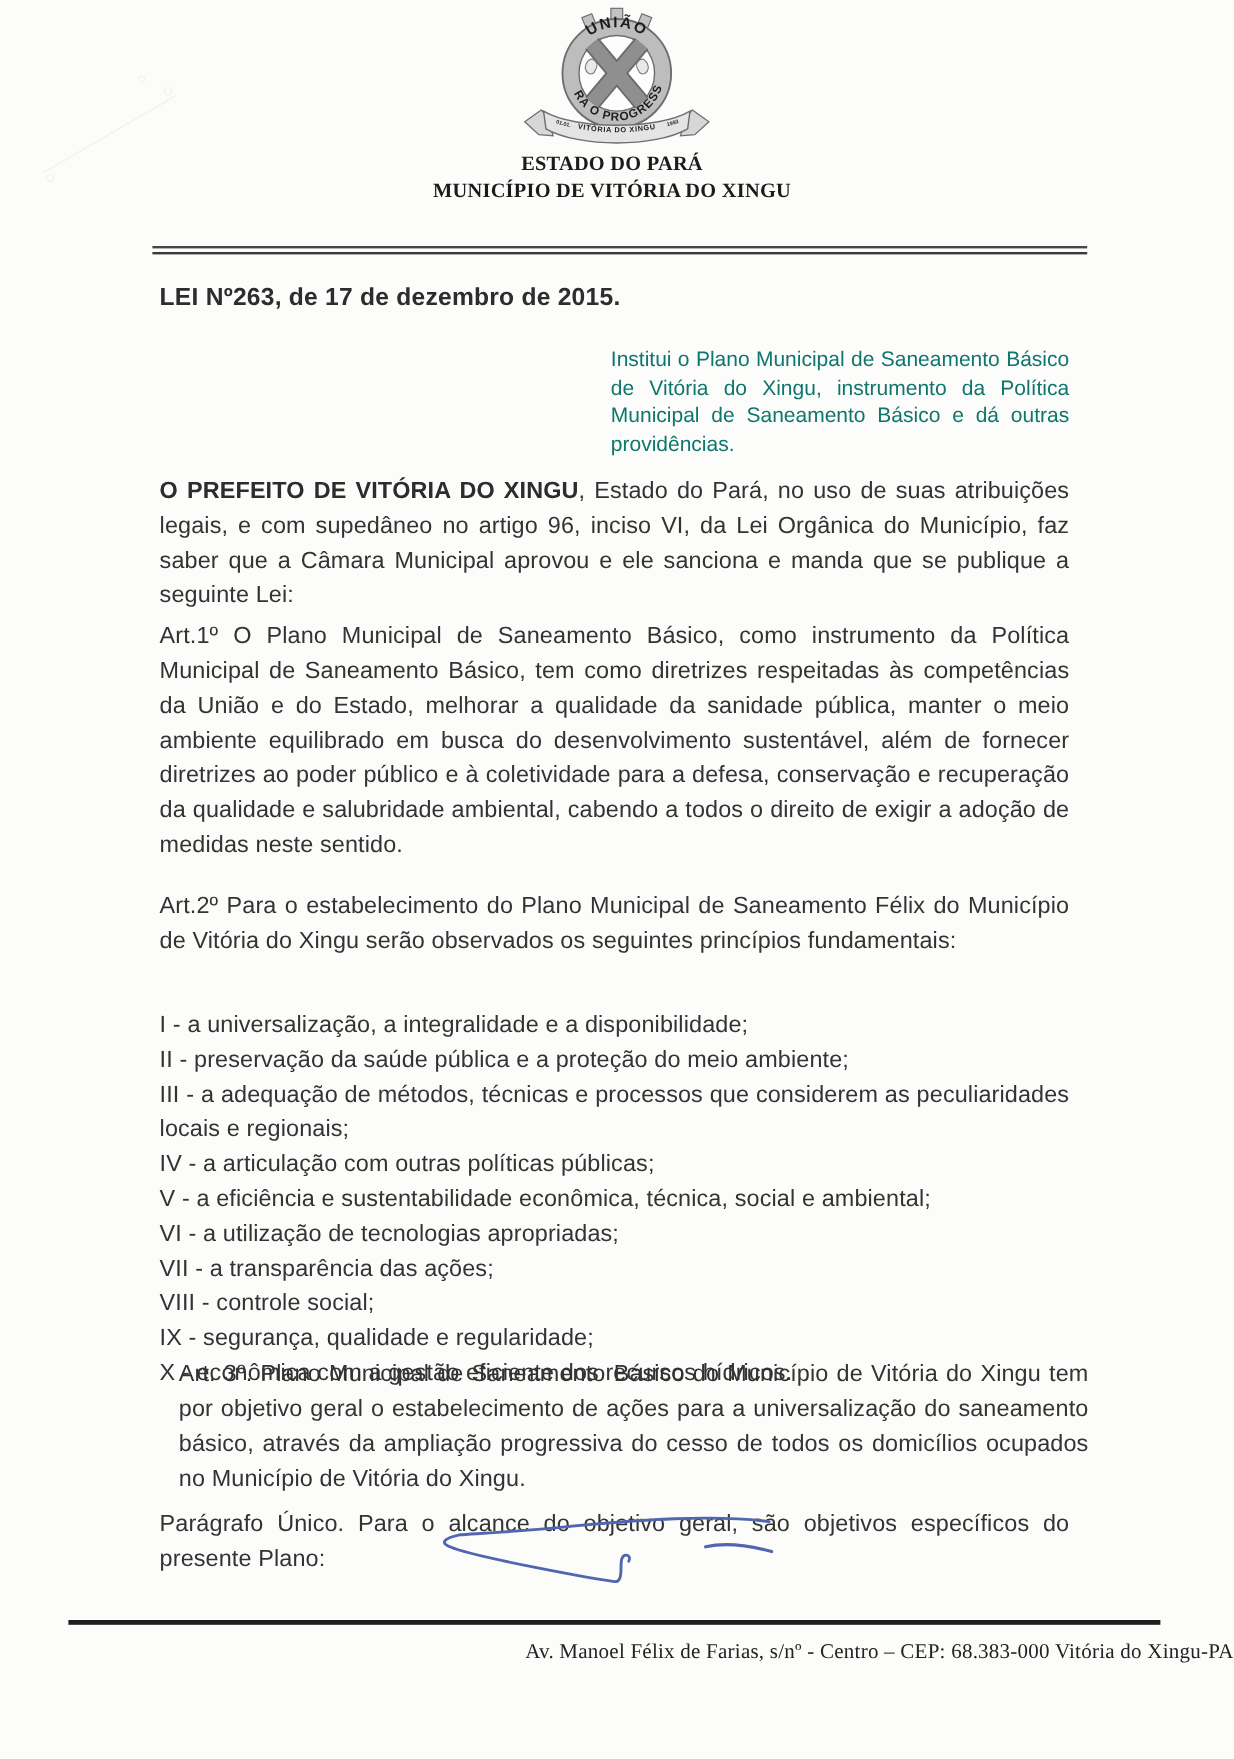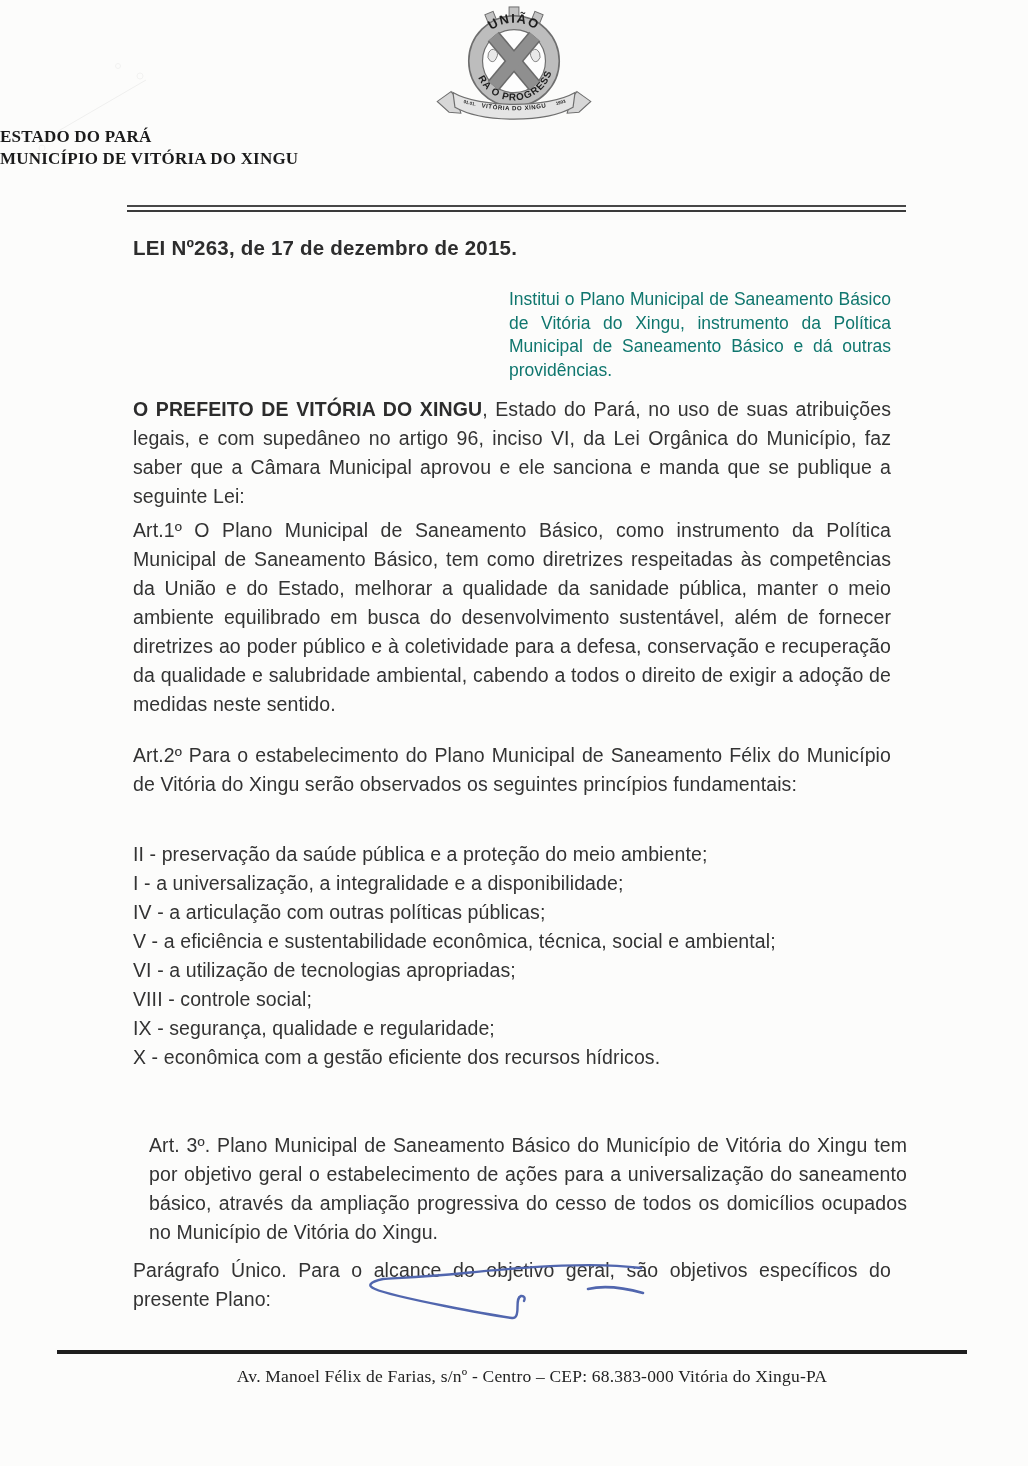--- a/index.html
+++ b/index.html
@@ -7,21 +7,21 @@
   .page {
     position:relative; width:1028px; height:1466px;
     background:#fcfcfb; overflow:hidden;
     font-family:"Liberation Sans", sans-serif;
   }
 
   
   .crest { position:absolute; top:4px; left:50%; transform:translateX(-50%); }
   .gov-header {
     position:absolute; top:126px; left:0; right:8px;
-    text-align:left;
+    text-align:center;
     font-family:"Liberation Serif", serif;
     font-weight:700; font-size:17px; line-height:21.5px;
     color:#1b1b1b; letter-spacing:0.2px;
   }
   .rule-double {
     position:absolute; top:205px; left:127px; width:779px; height:3px;
     border-top:2px solid #474747; border-bottom:2px solid #3a3a3a;
   }
 
   
@@ -48,21 +48,21 @@
 
   .pen { position:absolute; left:360px; top:1255px; }
 
   
   .footer-rule {
     position:absolute; top:1350px; left:57px; width:910px; height:4px;
     background:#1e1e1e;
   }
   .footer-text {
     position:absolute; top:1366px; left:0; right:0;
-    text-align:center;
+    text-align:right;
     font-family:"Liberation Serif", serif;
     font-size:17.5px; color:#222; letter-spacing:0.2px;padding-left:36px;
   }
 
   
   .artifact { position:absolute; left:28px; top:58px; opacity:0.13; }
 </style>
 </head>
 <body>
 
@@ -133,25 +133,27 @@
 
   <div class="ementa">Institui o Plano Municipal de Saneamento Básico de Vitória do Xingu, instrumento da Política Municipal de Saneamento Básico e dá outras providências.</div>
 
   <div class="body-text preamble"><span class="b">O PREFEITO DE VITÓRIA DO XINGU</span><span>, Estado do Pará, no uso de suas atribuições legais, e com supedâneo no artigo 96, inciso VI, da Lei Orgânica do Município, faz saber que a Câmara Municipal aprovou e ele sanciona e manda que se publique a seguinte Lei:</span></div>
 
   <div class="body-text art1">Art.1º O Plano Municipal de Saneamento Básico, como instrumento da Política Municipal de Saneamento Básico, tem como diretrizes respeitadas às competências da União e do Estado, melhorar a qualidade da sanidade pública, manter o meio ambiente equilibrado em busca do desenvolvimento sustentável, além de fornecer diretrizes ao poder público e à coletividade para a defesa, conservação e recuperação da qualidade e salubridade ambiental, cabendo a todos o direito de exigir a adoção de medidas neste sentido.</div>
 
   <div class="body-text art2">Art.2º Para o estabelecimento do Plano Municipal de Saneamento Félix do Município de Vitória do Xingu serão observados os seguintes princípios fundamentais:</div>
 
   <div class="body-text principles">
+    <div>I - a universalização, a integralidade e a disponibilidade;</div>
     <div>II - preservação da saúde pública e a proteção do meio ambiente;</div>
-    <div>I - a universalização, a integralidade e a disponibilidade;</div>
+    <div>III - a adequação de métodos, técnicas e processos que considerem as peculiaridades locais e regionais;</div>
     <div>IV - a articulação com outras políticas públicas;</div>
     <div>V - a eficiência e sustentabilidade econômica, técnica, social e ambiental;</div>
     <div>VI - a utilização de tecnologias apropriadas;</div>
+    <div>VII - a transparência das ações;</div>
     <div>VIII - controle social;</div>
     <div>IX - segurança, qualidade e regularidade;</div>
     <div>X - econômica com a gestão eficiente dos recursos hídricos.</div>
   </div>
 
   <div class="body-text art3">Art. 3º. Plano Municipal de Saneamento Básico do Município de Vitória do Xingu tem por objetivo geral o estabelecimento de ações para a universalização do saneamento básico, através da ampliação progressiva do cesso de todos os domicílios ocupados no Município de Vitória do Xingu.</div>
 
   <div class="body-text par-unico">Parágrafo Único. Para o alcance do objetivo geral, são objetivos específicos do presente Plano:</div>
 
   <svg class="pen" width="300" height="78" viewBox="0 0 300 78">

